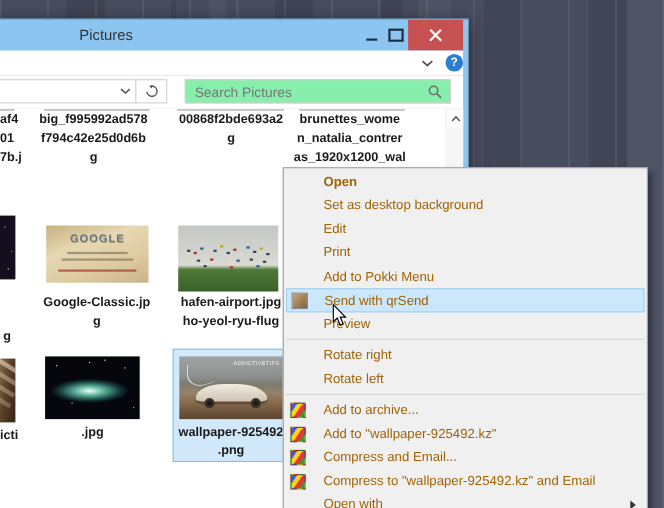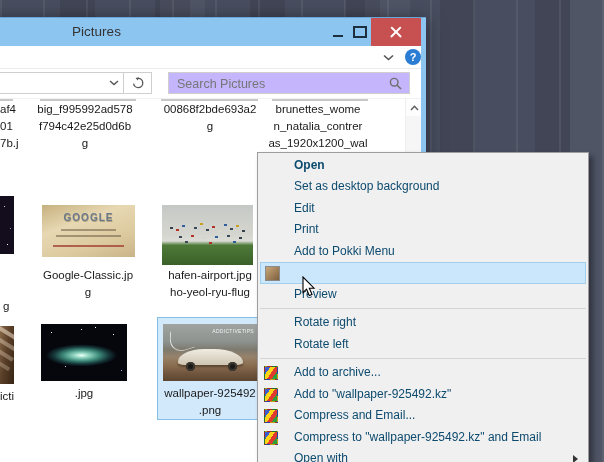--- a/index.html
+++ b/index.html
@@ -34,32 +34,32 @@
   .ribbon-toggle{position:absolute;left:608px;top:4px;width:16px;height:14px;display:flex;align-items:center;justify-content:center;}
   .helpbtn{position:absolute;left:633px;top:3px;width:16px;height:16px;border-radius:50%;
     background:#2b7cd3;color:#fff;font-size:11px;font-weight:bold;text-align:center;line-height:16px;}
   
   .toolrow{position:relative;height:29px;border-bottom:1px solid #f2f2f2;}
   .addrbox{position:absolute;left:-10px;top:3px;width:362px;height:22px;border:1px solid #cfcfcf;
     background:#fff;box-sizing:border-box;}
   .addr-dd{position:absolute;left:333px;top:3px;width:18px;height:22px;display:flex;align-items:center;justify-content:center;}
   .refreshbox{position:absolute;left:351px;top:3px;width:29px;height:22px;border:1px solid #cfcfcf;
     box-sizing:border-box;display:flex;align-items:center;justify-content:center;background:#fff;}
-  .searchbox{position:absolute;left:396px;top:3px;width:242px;height:22px;border:1px solid #cfcfcf;box-sizing:border-box;background:#c4b5fd;}
+  .searchbox{position:absolute;left:396px;top:3px;width:242px;height:22px;border:1px solid #cfcfcf;box-sizing:border-box;background:#86efac;}
   .searchbox input{position:absolute;left:6px;top:1px;width:200px;height:18px;border:0;outline:0;
     font:12.5px "Liberation Sans","DejaVu Sans",sans-serif;color:#555;background:transparent;}
   .searchbox input::placeholder{color:#767676;opacity:1;}
   .search-ic{position:absolute;right:7px;top:4px;}
   
   .listarea{position:relative;flex:1;background:#fff;overflow:hidden;}
   .scrollbar{position:absolute;left:633px;top:0;bottom:0;width:16px;background:#f6f6f6;border-left:1px solid #efefef;}
   .sb-up{position:absolute;left:0;top:0;width:16px;height:17px;display:flex;align-items:center;justify-content:center;background:#fdfdfd;}
   .grid{position:absolute;left:228px;top:0;width:421px;bottom:0;}
   .cutline{position:absolute;top:0;height:2px;background:#c8c8c8;}
-  .flabel{position:absolute;font-size:11.5px;line-height:17px;color:#1a1a1a;text-align:center;}
+  .flabel{position:absolute;font-size:11.5px;line-height:17px;color:#1a1a1a;text-align:center;font-weight:bold;}
   .flabel div{white-space:nowrap;}
   .frag{text-align:left;}
   .thumb{position:absolute;overflow:hidden;}
   
   .th-google{background:linear-gradient(160deg,#c6b07e 0%,#e7d8b3 35%,#dccา9e 70%,#c9b488 100%);
     background:linear-gradient(160deg,#c6b07e 0%,#e7d8b3 35%,#dcc99e 70%,#c9b488 100%);}
   .g-word{position:absolute;top:7px;left:0;right:0;text-align:center;font-weight:bold;font-size:10px;letter-spacing:1px;color:#6b7a8a;text-shadow:0.5px 0.5px 0 rgba(90,70,40,.35);}
   .g-line{position:absolute;left:20%;width:60%;height:2px;background:rgba(110,95,70,.55);}
   .g-line.l1{top:24px;} .g-line.l2{top:30px;width:70%;left:15%;}
   .g-line.red{top:40px;height:2px;background:rgba(160,60,48,.75);width:76%;left:12%;}
@@ -80,21 +80,21 @@
   .th-space{background:#140d1e;}
   .sp-star{position:absolute;left:4px;top:10px;width:1px;height:1px;background:#cfc4e8;box-shadow:6px 22px #9a8ec0,3px 38px #fff;}
   .th-interior{background:linear-gradient(100deg,#8a6a4a 0%,#5a3f28 45%,#352414 100%);}
   .int-streak{position:absolute;left:-4px;top:6px;width:26px;height:4px;background:rgba(255,240,220,.5);transform:rotate(32deg);box-shadow:2px 10px rgba(255,240,220,.35),4px 20px rgba(255,240,220,.3),6px 30px rgba(255,240,220,.25);}
   .selbox{position:absolute;background:#d2e9fb;border:1px solid #84bfe8;box-sizing:border-box;}
   
   .ctxmenu{position:absolute;left:257px;top:152px;width:332px;height:316px;
     background:#f0f0f0;border:1px solid #9d9d9d;box-sizing:border-box;
     box-shadow:4px 4px 6px rgba(0,0,0,.4);padding-top:1.5px;}
   .mi{position:relative;height:21.5px;line-height:21.5px;padding-left:36px;
-    font-size:12px;color:#0c4a6e;box-sizing:border-box;white-space:nowrap;}
+    font-size:12px;color:#a16207;box-sizing:border-box;white-space:nowrap;}
   .mi.bold{font-weight:bold;}
   .mi.hl{background:#cbe7fc;border:1px solid #a3cfef;margin:0 2px;padding-left:34px;}
   .msep{position:relative;height:7px;}
   .msep::after{content:"";position:absolute;left:2px;right:2px;top:3px;border-top:1px solid #d4d4d4;}
   .mic{position:absolute;left:6px;top:3px;width:15px;height:15px;box-sizing:border-box;}
   .hl .mic{left:4px;}
   .ic-qrsend{background:linear-gradient(135deg,#c8a67a 0%,#a8875e 45%,#7c5f40 100%);border:1px solid #8a8a8a;}
   .ic-rar{top:4px;width:14px;height:14px;border:1px solid rgba(0,0,0,.25);
     background:linear-gradient(125deg,#3a5fd0 0 26%,#ffd416 26% 50%,#e03a2e 50% 74%,#2d9e3a 74% 100%);}
   .subarrow{position:absolute;right:10px;top:7px;width:0;height:0;
@@ -249,20 +249,21 @@
   </div>
 
   <div class="ctxmenu">
     <div class="mi bold">Open</div>
     <div class="mi">Set as desktop background</div>
     <div class="mi">Edit</div>
     <div class="mi">Print</div>
     <div class="mi">Add to Pokki Menu</div>
     <div class="mi hl">
       <span class="mic ic-qrsend"></span>
+      <span>Send with qrSend</span>
     </div>
     <div class="mi">Preview</div>
     <div class="msep"></div>
     <div class="mi">Rotate right</div>
     <div class="mi">Rotate left</div>
     <div class="msep"></div>
     <div class="mi">
       <span class="mic ic-rar"></span>
       <span>Add to archive...</span>
     </div>

